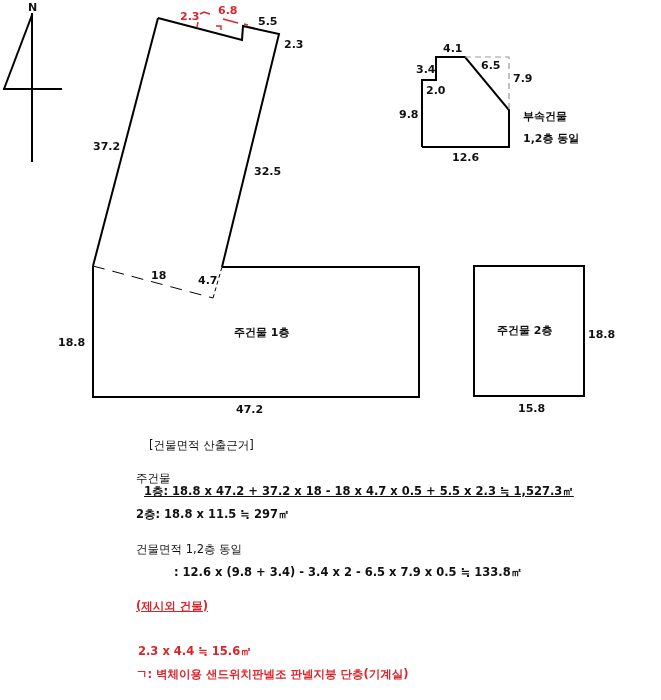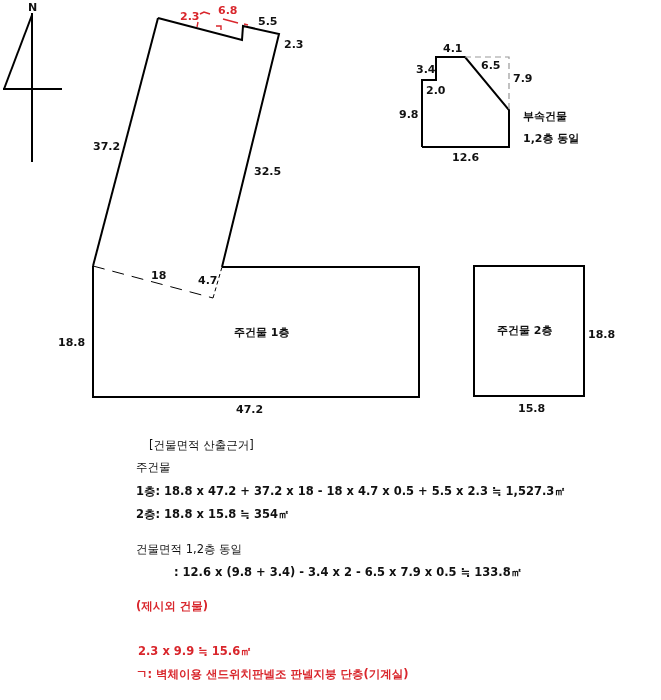--- a/index.html
+++ b/index.html
@@ -72,21 +72,21 @@
   <text x="399" y="118" class="lbl">9.8</text>
   <text x="452" y="161" class="lbl">12.6</text>
   <text x="481" y="69" class="lbl">6.5</text>
   <text x="513" y="82" class="lbl">7.9</text>
   <text x="523" y="120" class="lbl">부속건물</text>
   <text x="523" y="142" class="lbl">1,2층 동일</text>
 </svg>
 
 <div class="notes">
   <div class="normal" style="top:0px;left:13px;">[건물면적 산출근거]</div>
-  <div class="normal" style="top:22px;left:0;text-align:center;">주건물</div>
-  <div style="top:46px;left:0;">1층: 18.8 x 47.2 + 37.2 x 18 - 18 x 4.7 x 0.5 + 5.5 x 2.3 ≒ 1,527.3㎡</div>
-  <div style="top:69px;left:0;">2층: 18.8 x 15.8 ≒ 354㎡</div>
+  <div class="normal" style="top:33px;left:0;text-align:center;">주건물</div>
+  <div style="top:46px;left:8px;text-decoration:underline;">1층: 18.8 x 47.2 + 37.2 x 18 - 18 x 4.7 x 0.5 + 5.5 x 2.3 ≒ 1,527.3㎡</div>
+  <div style="top:69px;left:0;">2층: 18.8 x 11.5 ≒ 297㎡</div>
   <div class="normal" style="top:104px;left:0;">건물면적 1,2층 동일</div>
   <div style="top:127px;left:0;margin-left:38px;">: 12.6 x (9.8 + 3.4) - 3.4 x 2 - 6.5 x 7.9 x 0.5 ≒ 133.8㎡</div>
-  <div class="red" style="top:161px;left:0;">(제시외 건물)</div>
+  <div class="red" style="top:161px;left:0;text-decoration:underline;">(제시외 건물)</div>
   <div class="red" style="top:184px;left:0;margin-top:45px;">ㄱ: 벽체이용 샌드위치판넬조 판넬지붕 단층(기계실)</div>
-  <div class="red" style="top:206px;left:2px;">2.3 x 9.9 ≒ 15.6㎡</div>
+  <div class="red" style="top:206px;left:2px;">2.3 x 4.4 ≒ 15.6㎡</div>
 </div>
 
 </body></html>

